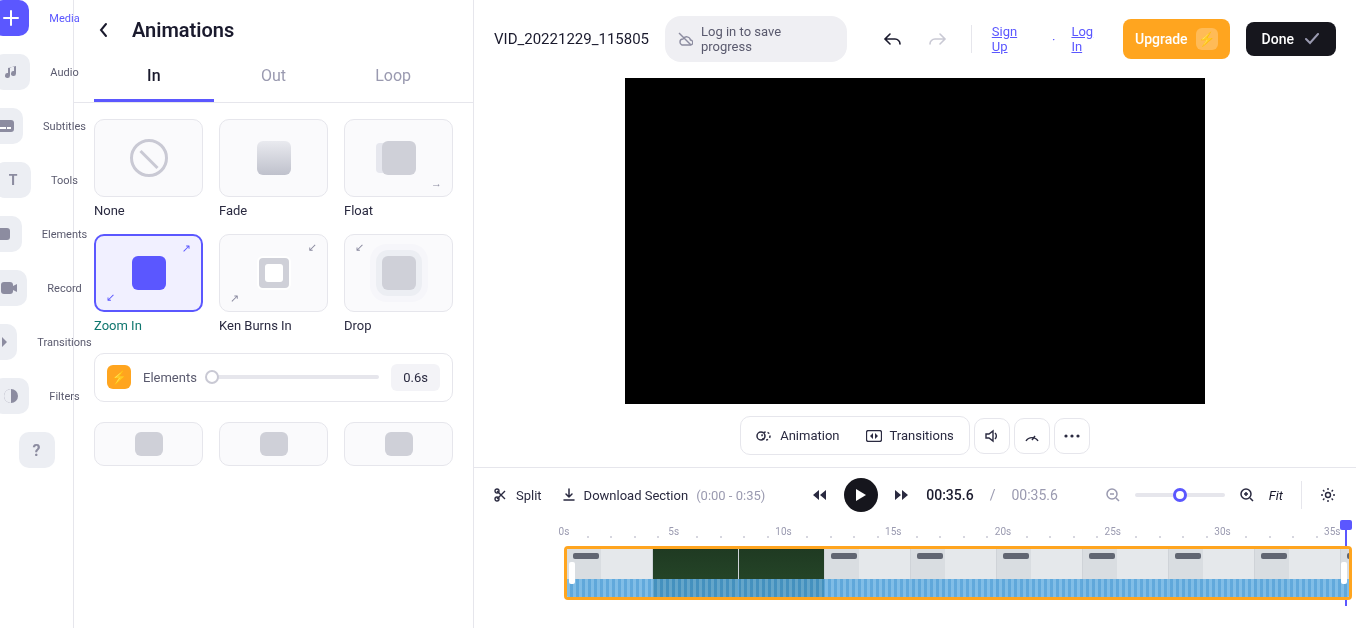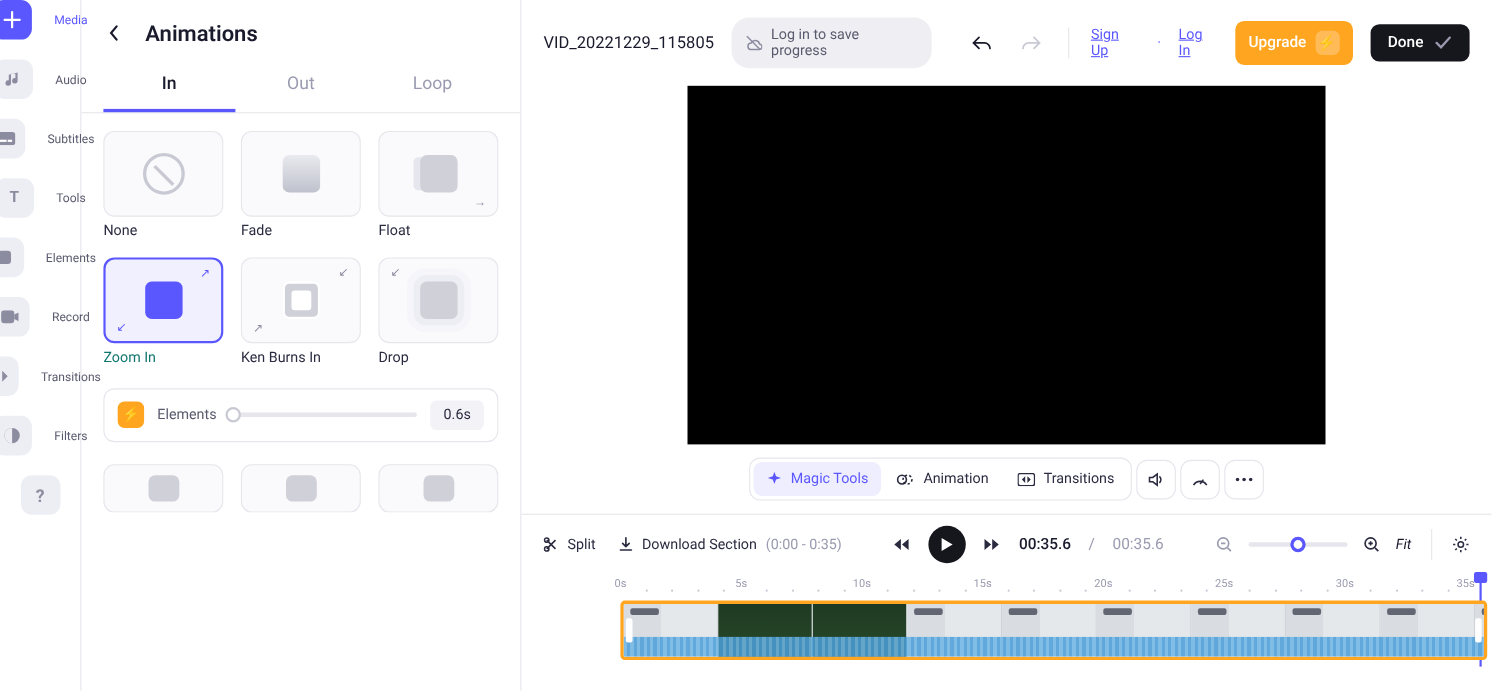--- a/index.html
+++ b/index.html
@@ -298,26 +298,20 @@
           </svg>
       </div>
     </div>
 
     <div class="preview-area">
       <div class="video-canvas"></div>
     </div>
 
     <div class="toolrow">
       <div class="toolgroup">
-        <div class="toolbtn active">
-          <svg width="14" height="14">
-              <path d="M7 0l1.5 4L13 5.5 8.5 7 7 11 5.5 7 1 5.5 5.5 4z" fill="#5b57ff"></path>
-            </svg>
-          <span>Magic Tools</span>
-        </div>
         <div class="toolbtn">
           <svg width="16" height="14">
               <circle cx="5" cy="7" r="4" fill="none" stroke="#2a2a40" stroke-width="1.5"></circle>
               <circle cx="10" cy="7" r="4" fill="none" stroke="#2a2a40" stroke-width="1.5" stroke-dasharray="2 2"></circle>
             </svg>
           <span>Animation</span>
         </div>
         <div class="toolbtn">
           <svg width="16" height="12">
               <rect x="0.5" y="0.5" width="15" height="11" rx="2" fill="none" stroke="#2a2a40" stroke-width="1.3"></rect>

